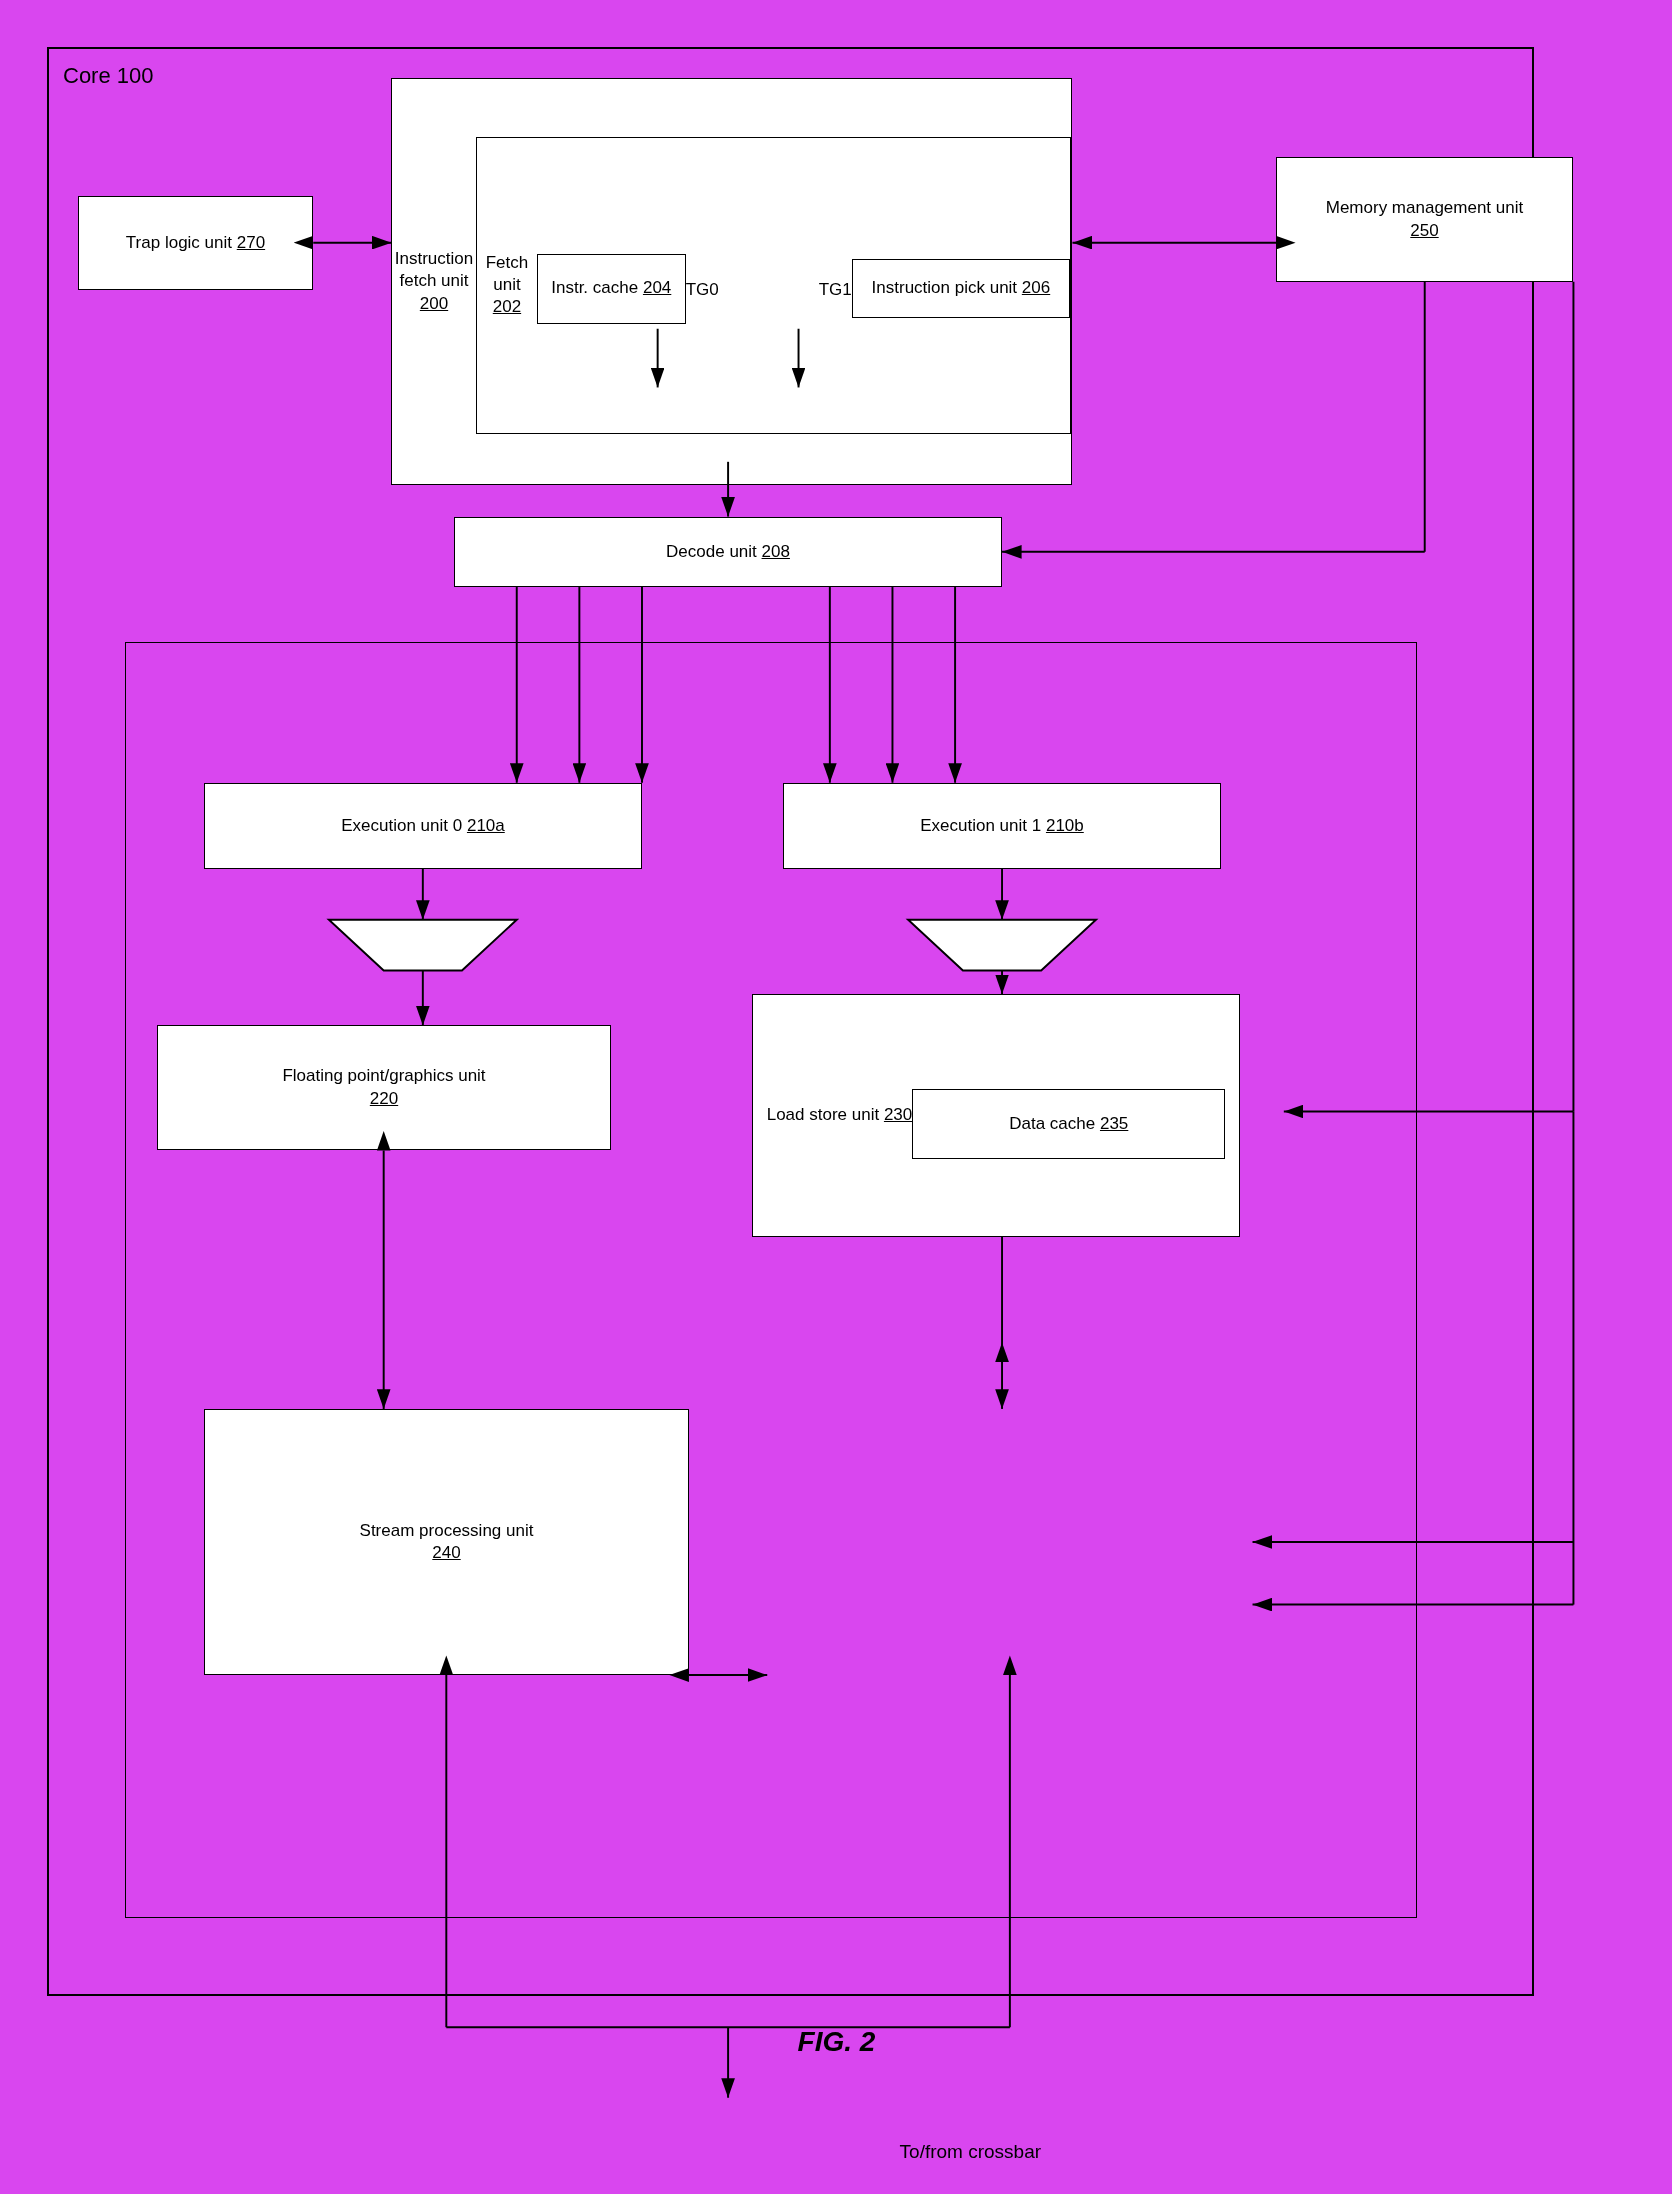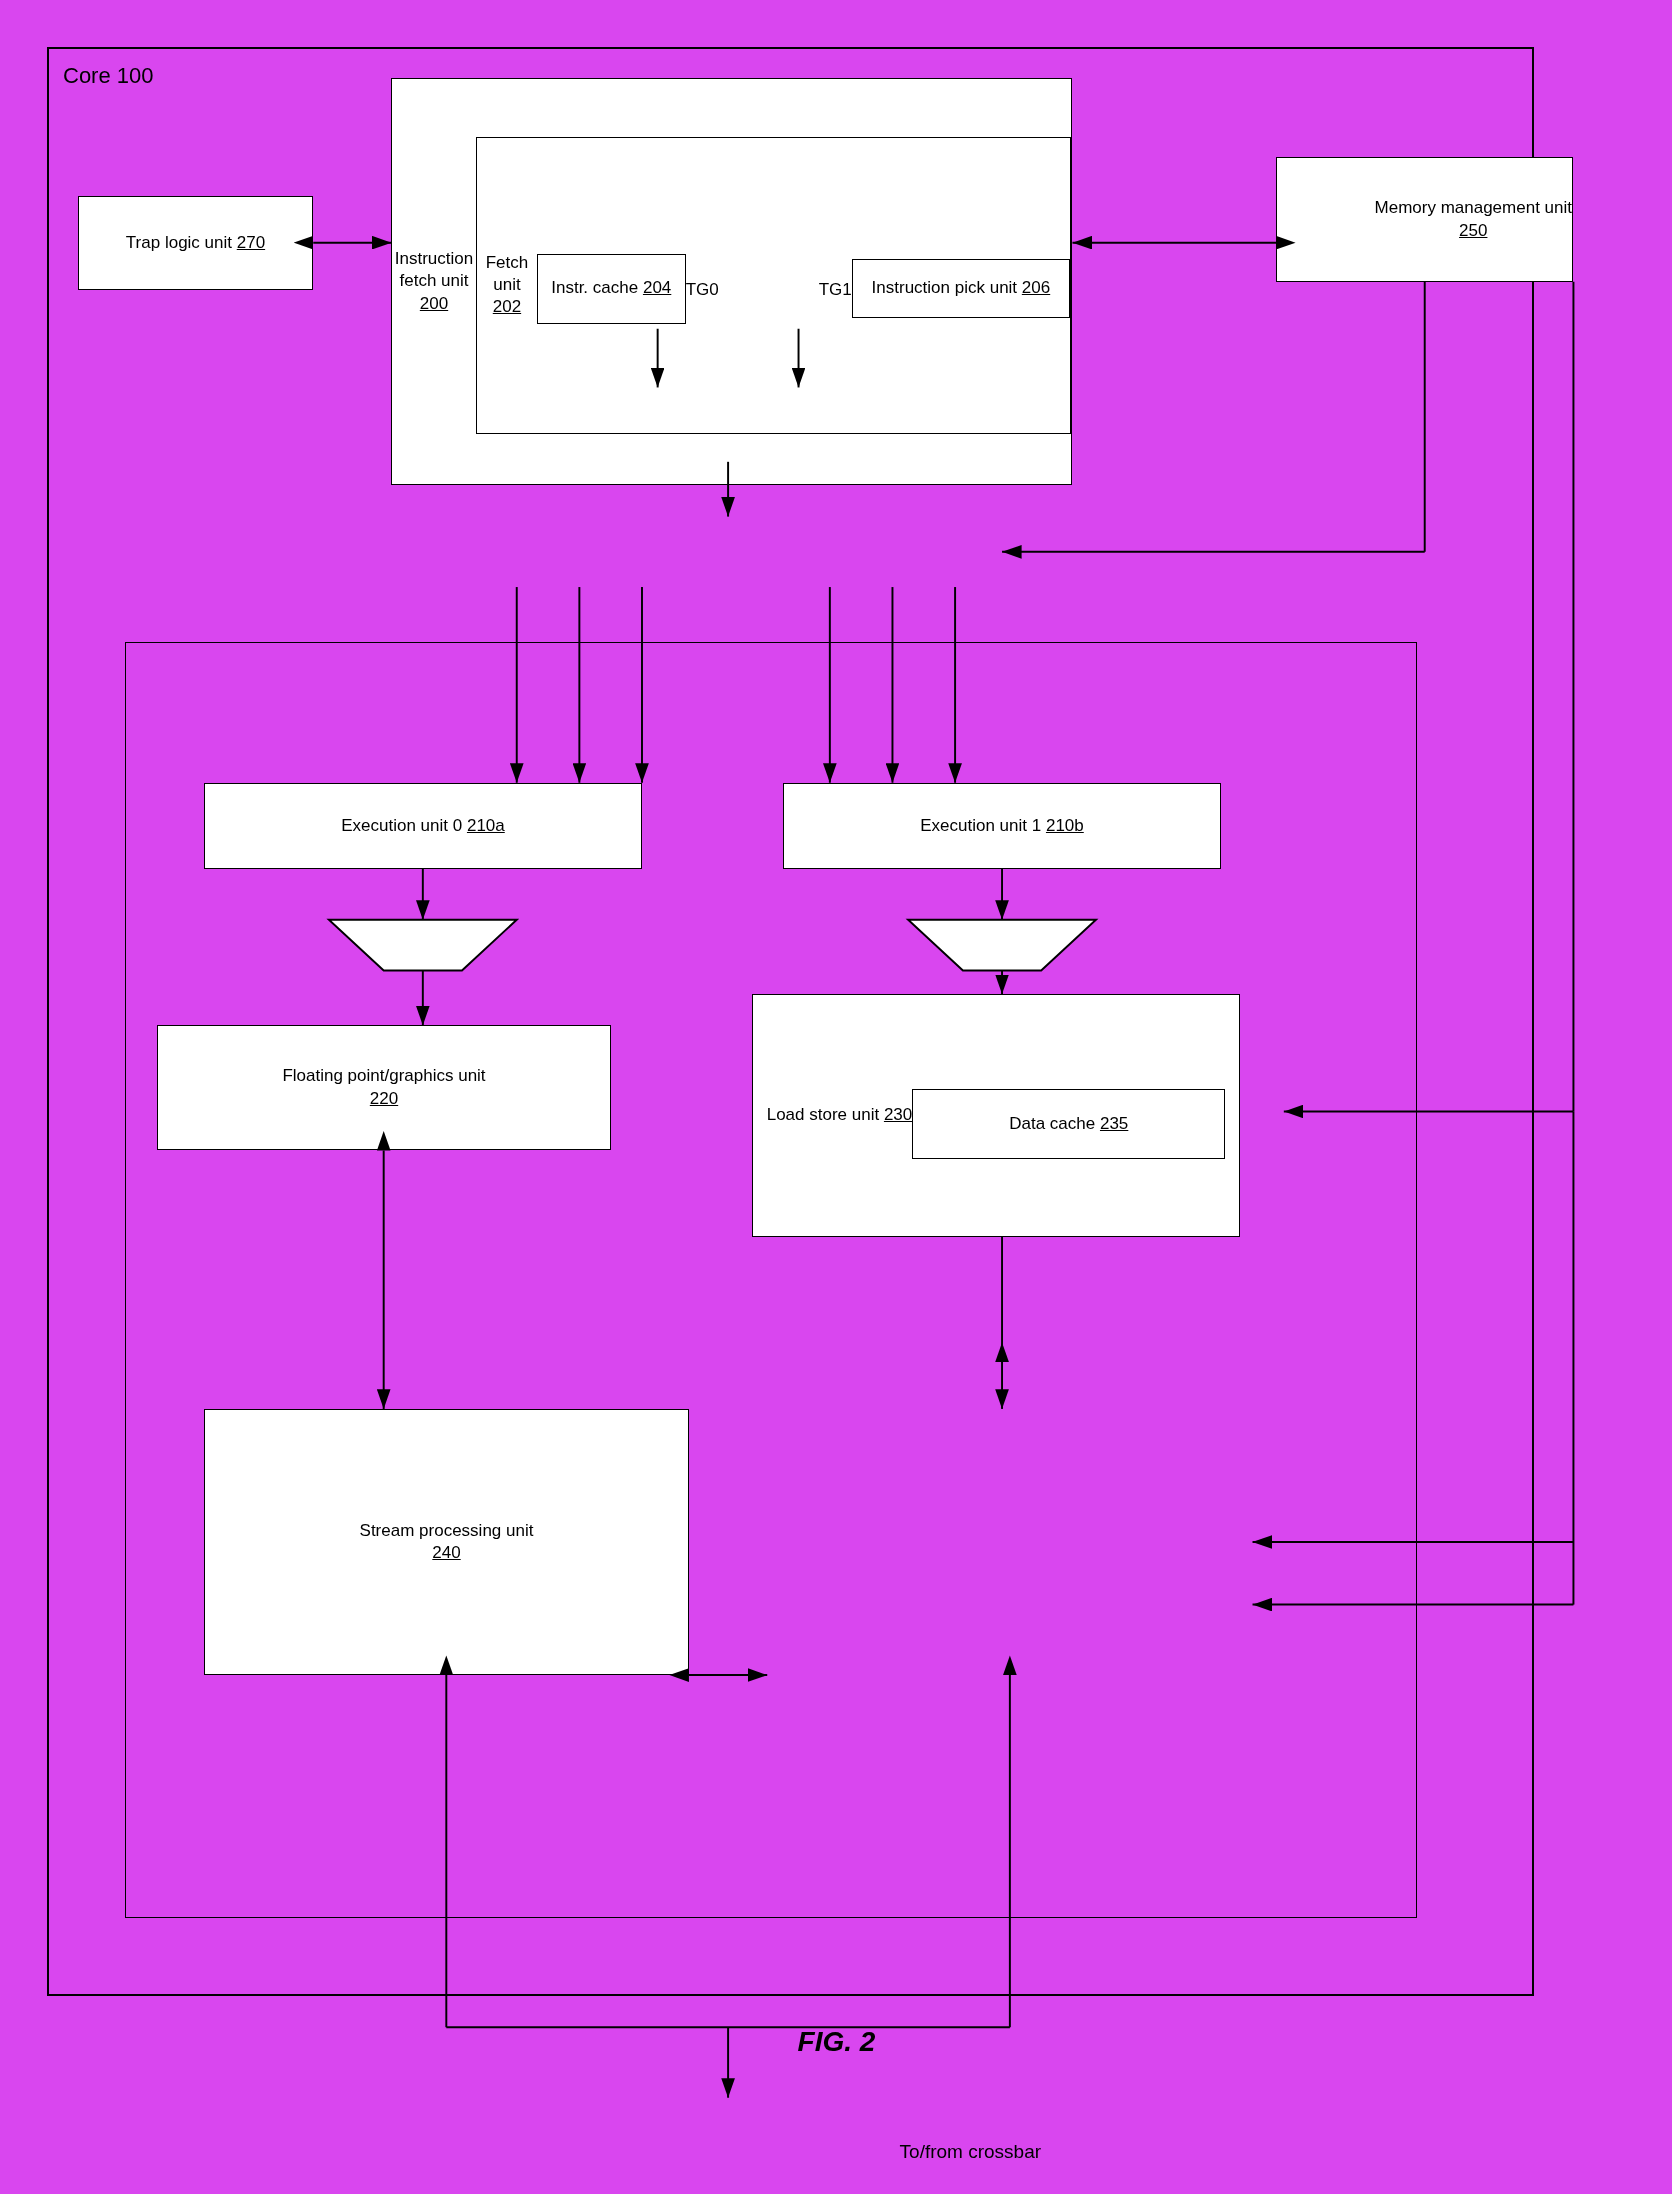--- a/index.html
+++ b/index.html
@@ -117,28 +117,33 @@
       </div>
 
       <div class="box" style="position:relative; width:391px; height:59px; margin-top:6.3px;">
         <span class="box-label">
           <span>Instruction pick unit</span> <span class="underline">206</span>
         </span>
       </div>
     </div>
   </div>
 
+  <div class="box" style="top:517px; left:454px; width:548px; height:70px;">
+    <span class="box-label">
+      <span>Decode unit</span> <span class="underline">208</span>
+    </span>
+  </div>
 
   <div class="box" style="top:196px; left:78px; width:235px; height:94px;">
     <span class="box-label">
       <span>Trap logic unit</span> <span class="underline">270</span>
     </span>
   </div>
 
-  <div class="box" style="top:157px; left:1276px; width:297px; height:125px;justify-content:flex-end;">
+  <div class="box" style="top:157px; left:1276px; width:297px; height:125px;">
     <span class="box-label">
       <span>Memory management unit</span><br><span class="underline">250</span>
     </span>
   </div>
 
   <div class="box" style="top:642px; left:125px; width:1292px; height:1276px; border: 1.6px solid #000; background: transparent;"></div>
 
   <div class="box" style="top:783px; left:204px; width:438px; height:86px;">
     <span class="box-label">
       <span>Execution unit 0</span> <span class="underline">210a</span>

